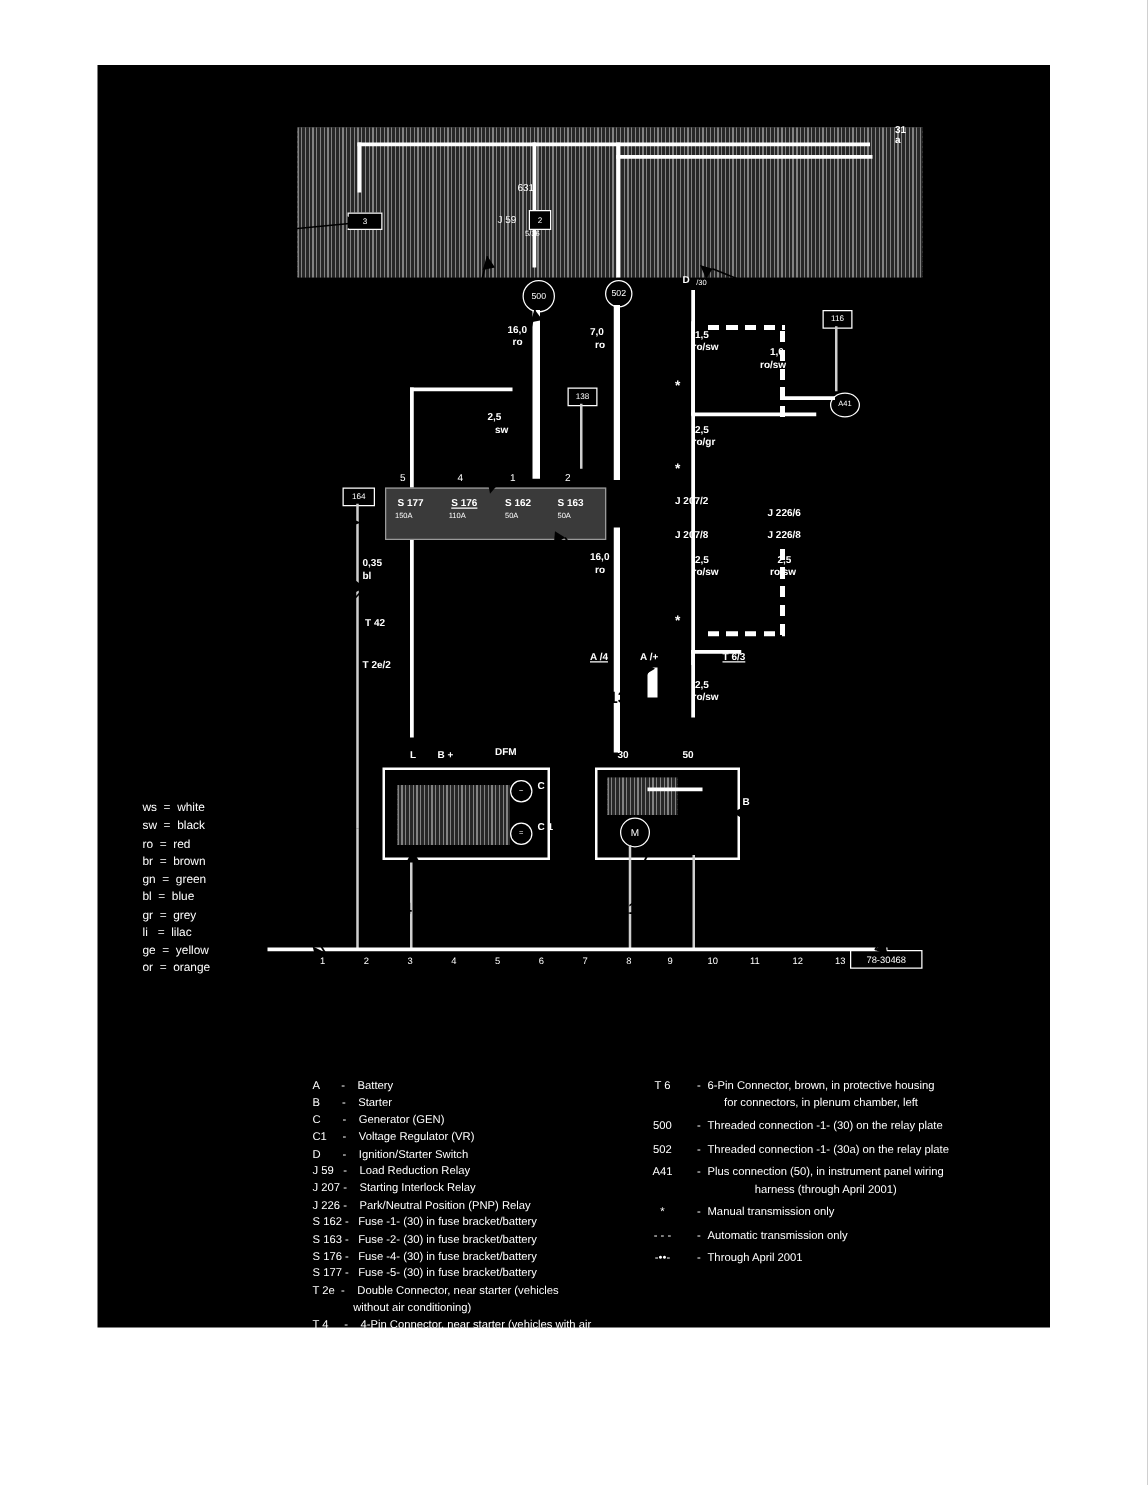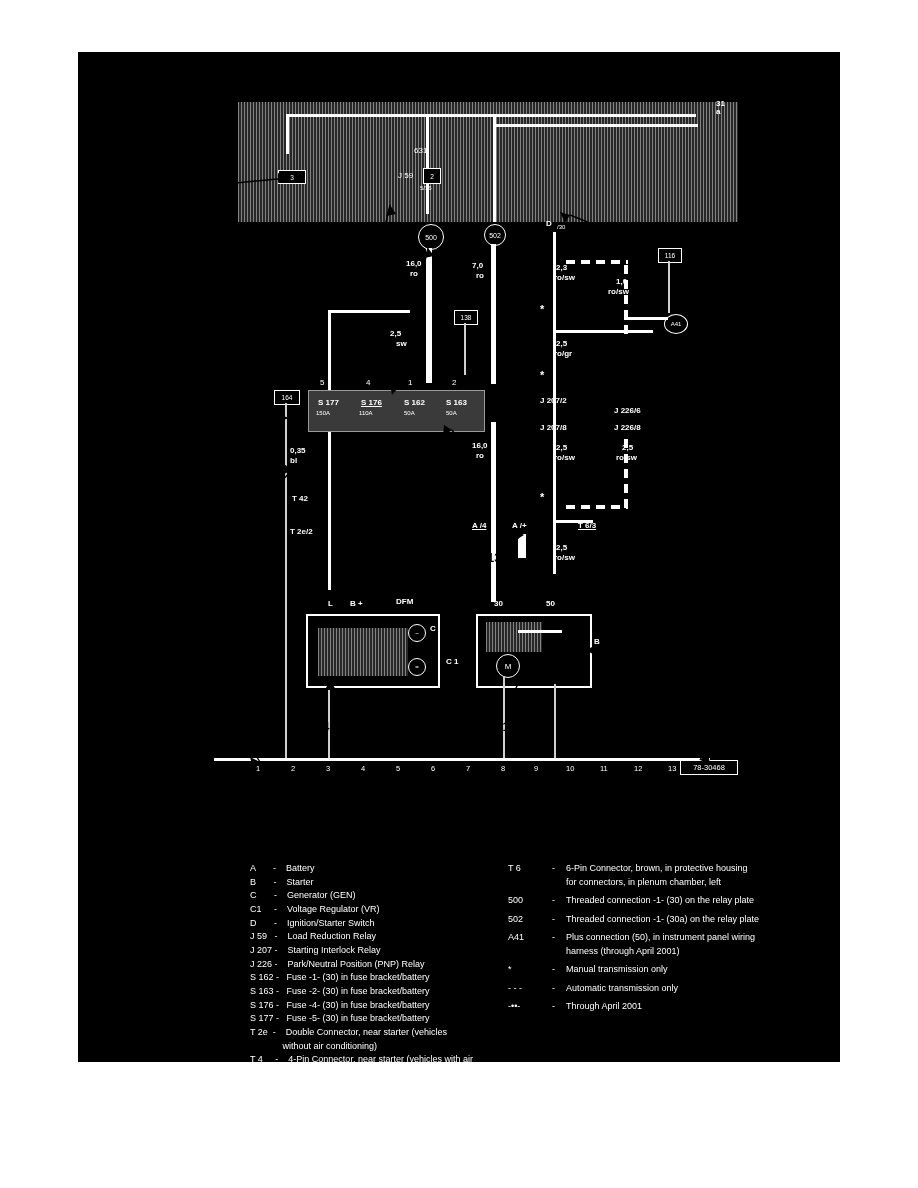--- a/index.html
+++ b/index.html
@@ -93,21 +93,21 @@
     <div class="wt b" style="left:326px;top:347px;">S 162</div>
     <div class="wt" style="left:326px;top:358px;font-size:6px;">50A</div>
     <div class="wt b" style="left:368px;top:347px;">S 163</div>
     <div class="wt" style="left:368px;top:358px;font-size:6px;">50A</div>
 
     <div class="wt b" style="left:468px;top:168px;">D</div>
     <div class="wt" style="left:479px;top:172px;font-size:6px;">/30</div>
     <div class="wire vw" style="left:475px;top:180px;height:300px;"></div>
     <div class="wire hw" style="left:475px;top:278px;width:100px;"></div>
     <div class="wire vw" style="left:475px;top:205px;height:75px;"></div>
-    <div class="wt b" style="left:478px;top:212px;">2,3</div>
+    <div class="wt b" style="left:478px;top:212px;">1,5</div>
     <div class="wt b" style="left:476px;top:222px;">ro/sw</div>
 
     <div class="dash" style="left:488px;top:208px;width:62px;"></div>
     <div class="dashv" style="left:546px;top:208px;height:74px;"></div>
     <div class="wt b" style="left:538px;top:226px;">1,0</div>
     <div class="wt b" style="left:530px;top:236px;">ro/sw</div>
 
     <div class="sqr" style="left:580px;top:196px;width:22px;height:13px;">116</div>
     <div class="wire thin" style="left:590px;top:209px;height:52px;"></div>
     <div class="wire hw" style="left:546px;top:265px;width:44px;"></div>
@@ -140,21 +140,21 @@
 
     <div class="wt b" style="left:394px;top:470px;text-decoration:underline;">A /4</div>
     <div class="wt b" style="left:434px;top:470px;">A /+</div>
     <div class="wire" style="left:440px;top:482px;width:8px;height:24px;"></div>
 
     <div class="box" style="left:228px;top:562px;width:130px;height:70px;"></div>
     <div class="hatch" style="left:240px;top:576px;width:90px;height:48px;"></div>
     <div class="circ" style="left:330px;top:572px;width:16px;height:16px;font-size:6px;">~</div>
     <div class="circ" style="left:330px;top:606px;width:16px;height:16px;font-size:6px;">=</div>
     <div class="wt b" style="left:352px;top:573px;">C</div>
-    <div class="wt b" style="left:368px;top:606px;">C 1</div>
+    <div class="wt b" style="left:352px;top:606px;">C 1</div>
     <div class="wt b" style="left:250px;top:548px;">L</div>
     <div class="wt b" style="left:272px;top:548px;">B +</div>
     <div class="wt b" style="left:318px;top:546px;">DFM</div>
 
     <div class="box" style="left:398px;top:562px;width:112px;height:70px;"></div>
     <div class="hatch" style="left:408px;top:570px;width:56px;height:30px;"></div>
     <div class="circ" style="left:418px;top:602px;width:22px;height:22px;font-size:8px;">M</div>
     <div class="wire hw" style="left:440px;top:578px;width:44px;"></div>
     <div class="wt b" style="left:416px;top:548px;">30</div>
     <div class="wt b" style="left:468px;top:548px;">50</div>
@@ -175,26 +175,27 @@
     <div class="railnum" style="left:388px;top:712px;">7</div>
     <div class="railnum" style="left:423px;top:712px;">8</div>
     <div class="railnum" style="left:456px;top:712px;">9</div>
     <div class="railnum" style="left:488px;top:712px;">10</div>
     <div class="railnum" style="left:522px;top:712px;">11</div>
     <div class="railnum" style="left:556px;top:712px;">12</div>
     <div class="railnum" style="left:590px;top:712px;">13</div>
 
     <div class="sqr" style="left:602px;top:708px;width:56px;height:13px;font-size:7.5px;">78-30468</div>
 
+    <div class="codes" style="left:36px;top:588px;"><div>ws  =  white</div><div>sw  =  black</div><div>ro  =  red</div><div>br  =  brown</div><div>gn  =  green</div><div>bl  =  blue</div><div>gr  =  grey</div><div>li   =  lilac</div><div>ge  =  yellow</div><div>or  =  orange</div></div>
 
   </div>
 
   <div class="codes" style="left:250px;top:862px;font-size:9px;line-height:1.52;"><div>A       -    Battery</div><div>B       -    Starter</div><div>C       -    Generator (GEN)</div><div>C1     -    Voltage Regulator (VR)</div><div>D       -    Ignition/Starter Switch</div><div>J 59   -    Load Reduction Relay</div><div>J 207 -    Starting Interlock Relay</div><div>J 226 -    Park/Neutral Position (PNP) Relay</div><div>S 162 -   Fuse -1- (30) in fuse bracket/battery</div><div>S 163 -   Fuse -2- (30) in fuse bracket/battery</div><div>S 176 -   Fuse -4- (30) in fuse bracket/battery</div><div>S 177 -   Fuse -5- (30) in fuse bracket/battery</div><div>T 2e  -    Double Connector, near starter (vehicles</div><div>             without air conditioning)</div><div>T 4     -    4-Pin Connector, near starter (vehicles with air</div><div>             conditioning only)</div></div>
 
-  <div class="codes" style="left:508px;top:862px;font-size:9px;line-height:1.5;"><div style="display: flex; margin-bottom: 5px;"><div style="width: 44px; flex: 0 0 44px;">T 6</div><div style="width: 14px;">-</div><div style="white-space: pre-line;">6-Pin Connector, brown, in protective housing
+  <div class="codes" style="left:508px;top:862px;font-size:9px;line-height:1.5;text-align:center;"><div style="display: flex; margin-bottom: 5px;"><div style="width: 44px; flex: 0 0 44px;">T 6</div><div style="width: 14px;">-</div><div style="white-space: pre-line;">6-Pin Connector, brown, in protective housing
 for connectors, in plenum chamber, left</div></div><div style="display: flex; margin-bottom: 5px;"><div style="width: 44px; flex: 0 0 44px;">500</div><div style="width: 14px;">-</div><div style="white-space: pre-line;">Threaded connection -1- (30) on the relay plate</div></div><div style="display: flex; margin-bottom: 5px;"><div style="width: 44px; flex: 0 0 44px;">502</div><div style="width: 14px;">-</div><div style="white-space: pre-line;">Threaded connection -1- (30a) on the relay plate</div></div><div style="display: flex; margin-bottom: 5px;"><div style="width: 44px; flex: 0 0 44px;">A41</div><div style="width: 14px;">-</div><div style="white-space: pre-line;">Plus connection (50), in instrument panel wiring
 harness (through April 2001)</div></div><div style="display: flex; margin-bottom: 5px;"><div style="width: 44px; flex: 0 0 44px;">*</div><div style="width: 14px;">-</div><div style="white-space: pre-line;">Manual transmission only</div></div><div style="display: flex; margin-bottom: 5px;"><div style="width: 44px; flex: 0 0 44px;">- - -</div><div style="width: 14px;">-</div><div style="white-space: pre-line;">Automatic transmission only</div></div><div style="display: flex; margin-bottom: 5px;"><div style="width: 44px; flex: 0 0 44px;">-••-</div><div style="width: 14px;">-</div><div style="white-space: pre-line;">Through April 2001</div></div></div>
 
   <svg class="ov">
     <g stroke="#000" stroke-width="1.4" fill="none">
       <line x1="215" y1="185" x2="288" y2="178"></line>
       <line x1="795" y1="120" x2="745" y2="120"></line>
       <line x1="795" y1="190" x2="760" y2="180"></line>
       <line x1="383" y1="235" x2="390" y2="205"></line>
       <line x1="420" y1="283" x2="428" y2="248"></line>

